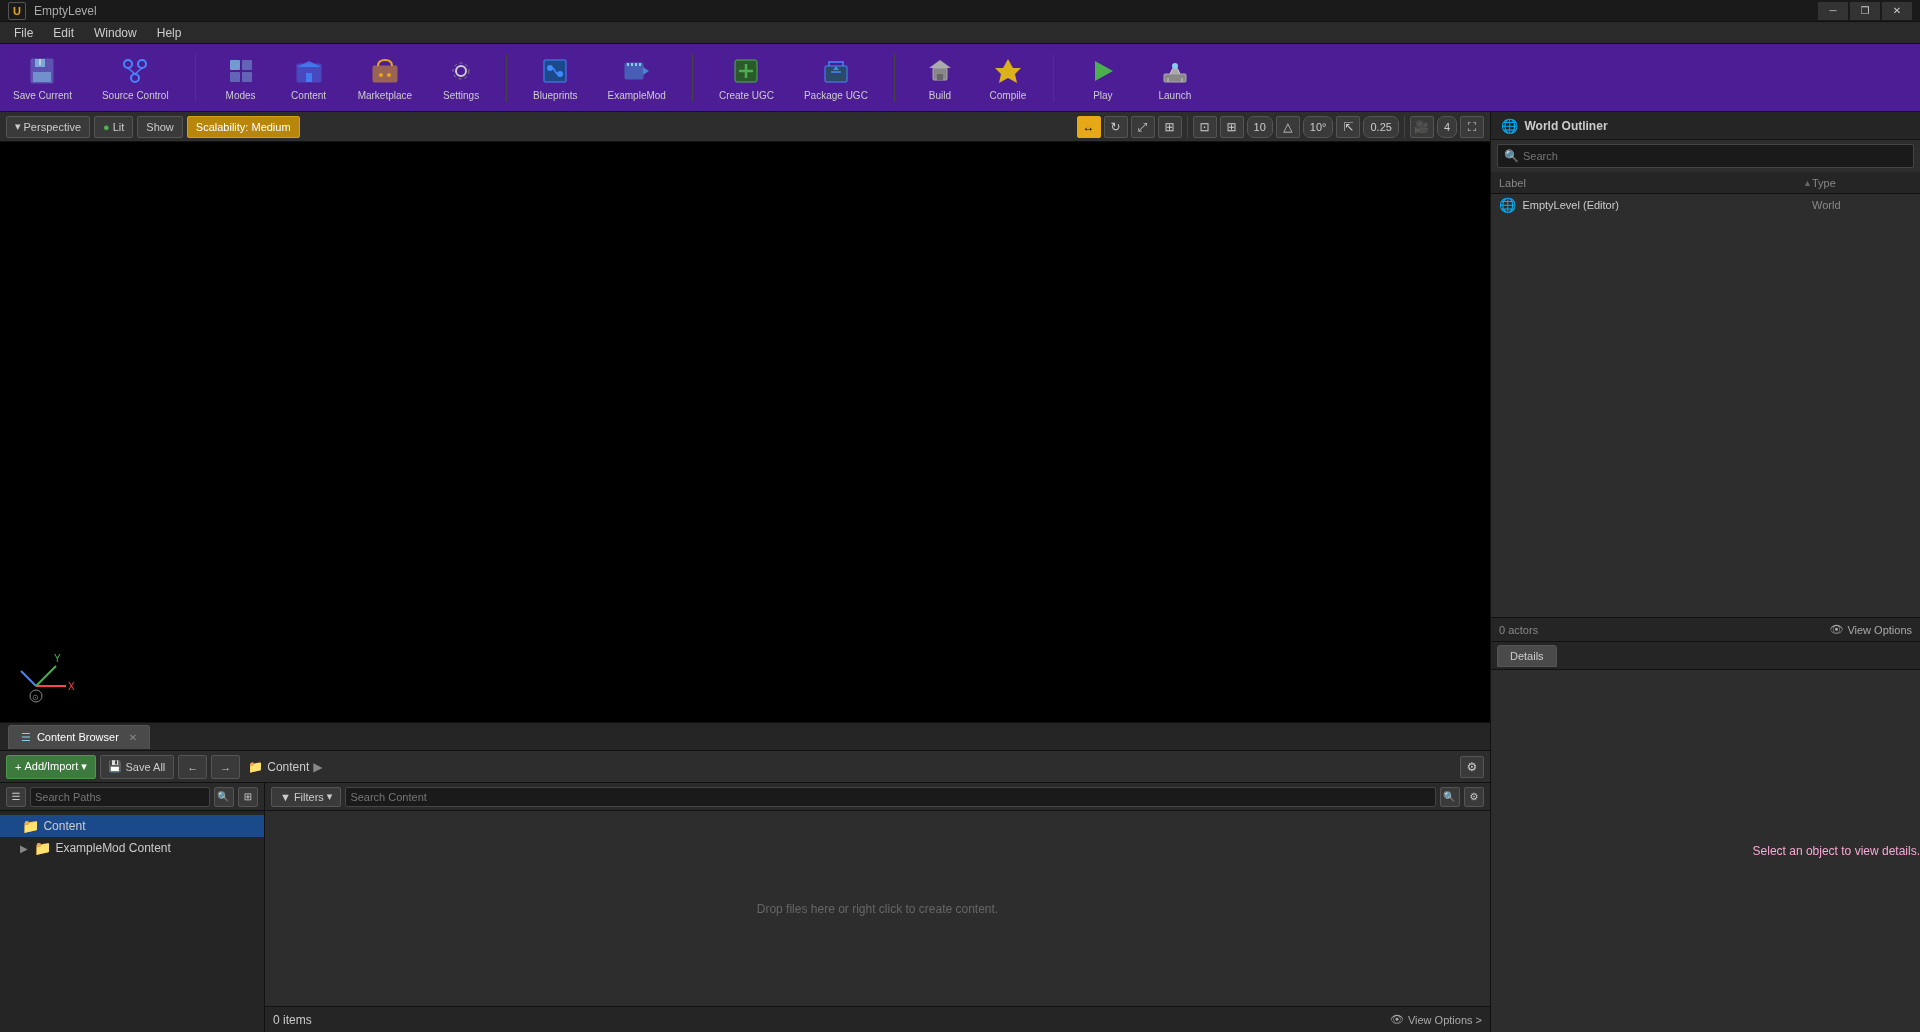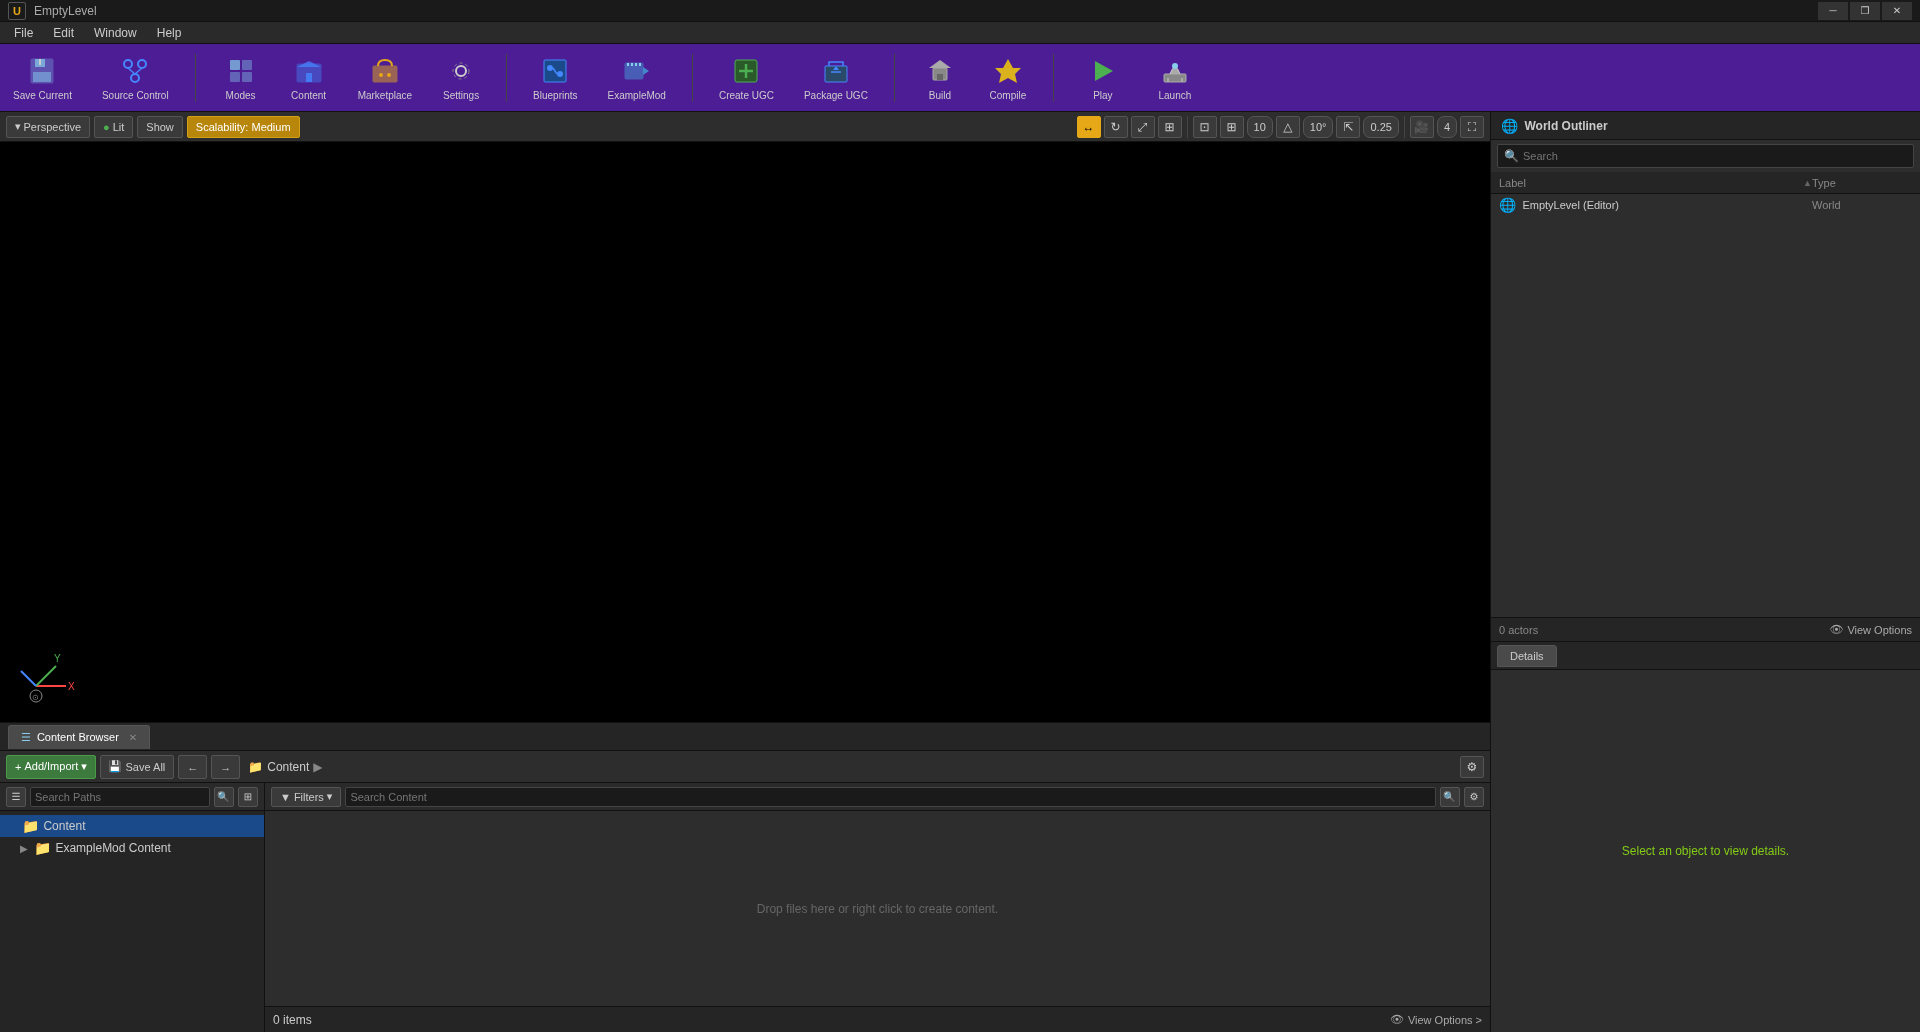--- a/index.html
+++ b/index.html
@@ -494,22 +494,22 @@
       color: #ccc;
       font-size: 11px;
       cursor: pointer;
       border-radius: 3px 3px 0 0;
     }
     .details-tab.active { background: #4a4a4a; }
     #details-content {
       flex: 1;
       display: flex;
       align-items: center;
-      justify-content: center;
-      color: #84cc16;
+      justify-content: flex-end;
+      color: #f9a8d4;
       font-size: 12px;
     }
 
     
     #world-outliner {
       display: flex;
       flex-direction: column;
     }
     #wo-items-container {
       flex: 1;

